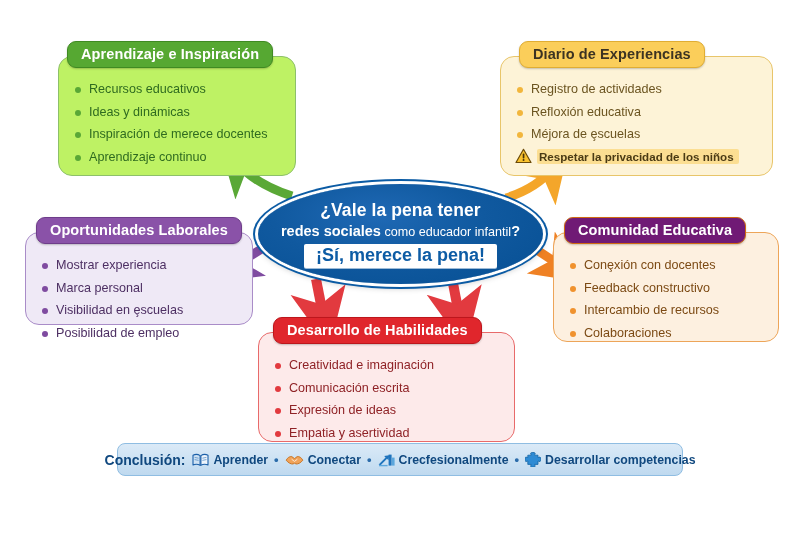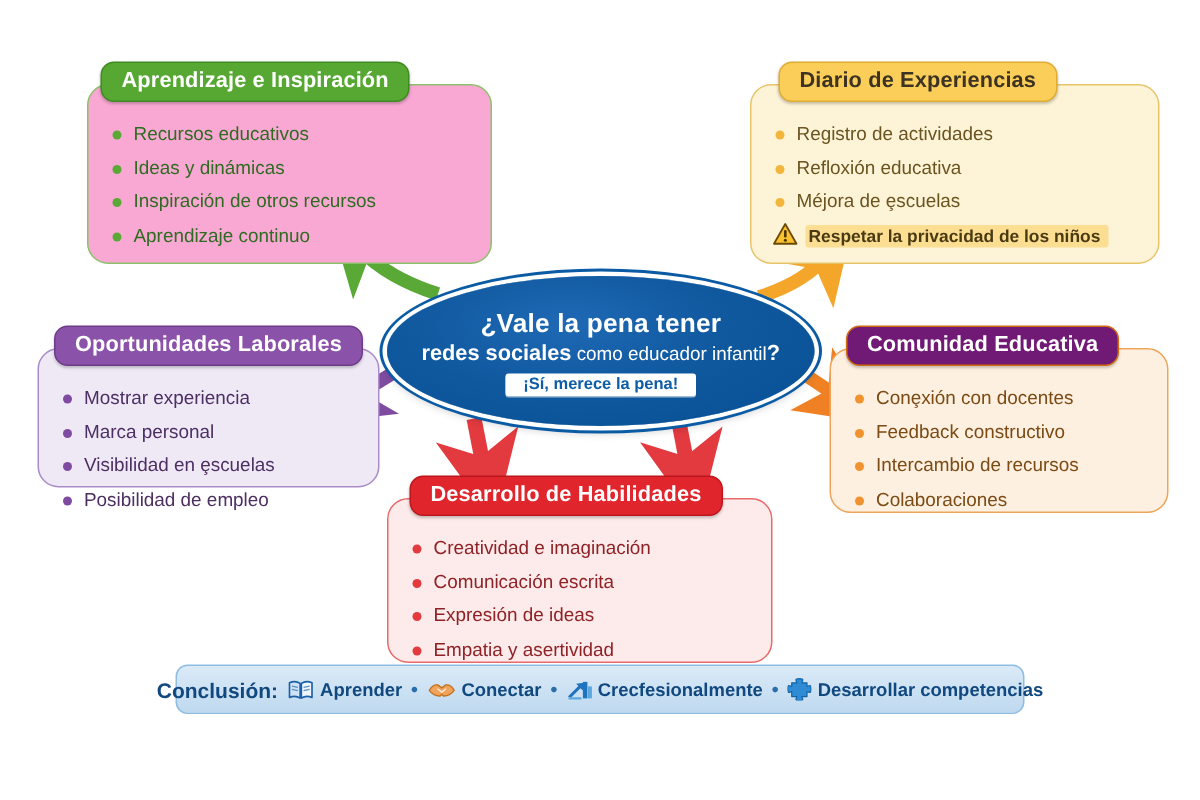--- a/index.html
+++ b/index.html
@@ -64,22 +64,22 @@
     position: absolute;
     left: 0;
     top: 4px;
     width: 6px;
     height: 6px;
     border-radius: 50%;
   }
 
   
   #card-aprendizaje {
-    left: 58px; top: 56px; width: 270px; height: 120px;
-    background: #f9a8d4;
+    left: 58px; top: 56px; width: 238px; height: 120px;
+    background: #bef264;
     border-color: #8dc06a;
   }
   #card-aprendizaje .card-head {
     left: 8px;
     background: #56a832;
     color: #ffffff;
     border: 1.5px solid #3f8a22;
   }
   #card-aprendizaje li { color: #2f6b20; }
   #card-aprendizaje .bullet { background: #5aa836; }
@@ -182,21 +182,21 @@
     color: #ffffff;
     font-size: 14.5px;
     font-weight: bold;
     margin-bottom: 5px;
     white-space: nowrap;
   }
   #hub-line2 .thin { font-weight: normal; font-size: 12.6px; }
   #hub-answer {
     background: #ffffff;
     color: #0d5ca5;
-    font-size: 11px;
+    font-size: 18px;
     font-weight: bold;
     padding: 1px 12px 2px 12px;
     border-radius: 2px;
     white-space: nowrap;
     box-shadow: 0 1px 0 rgba(255,255,255,.6);
   }
 
   
   #conclusion {
     position: absolute;
@@ -287,21 +287,21 @@
       <li>
         <span class="bullet"></span>
         <span>Recursos educativos</span>
       </li>
       <li>
         <span class="bullet"></span>
         <span>Ideas y dinámicas</span>
       </li>
       <li>
         <span class="bullet"></span>
-        <span>Inspiración de otros recursos</span>
+        <span>Inspiración de merece docentes</span>
       </li>
       <li>
         <span class="bullet"></span>
         <span>Aprendizaje continuo</span>
       </li>
     </ul>
   </div>
 
   <div class="card" id="card-diario">
     <div class="card-head">Diario de Experiencias</div>

